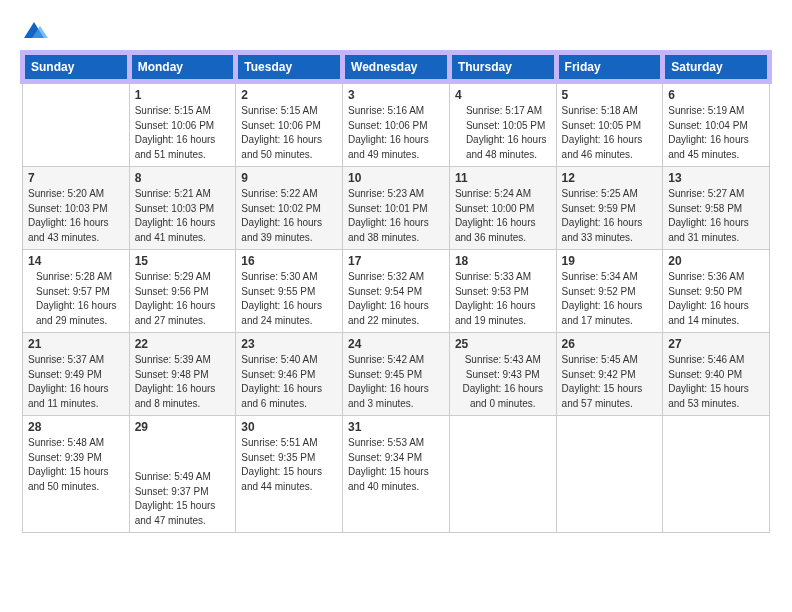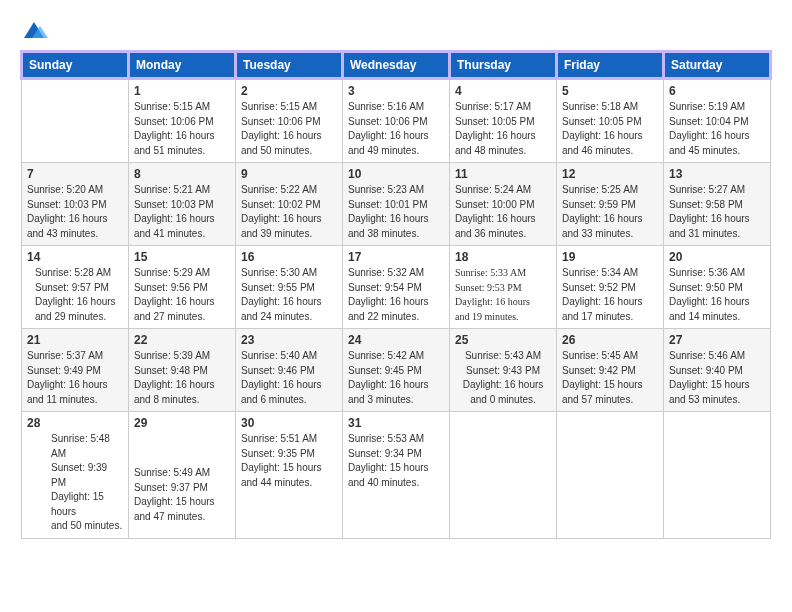--- a/index.html
+++ b/index.html
@@ -63,21 +63,21 @@
       font-size: 10.5px;
       color: #333;
     }
     .calendar thead tr th {
       background: #1565c0;
       color: #fff;
       text-align: left;
       padding: 5px 6px;
       font-size: 12px;
       font-weight: bold;
-      border: 3px solid #c4b5fd;
+      border: 5px solid #c4b5fd;
     }
     .calendar tbody tr td {
       vertical-align: top;
       border: 1px solid #ccc;
       padding: 4px 5px;
       width: 107px;
       min-height: 80px;
       height: 82px;
     }
     .calendar tbody tr:nth-child(odd) td {
@@ -153,21 +153,21 @@
           </td>
           <td>
             <span class="day-num">3</span>
             <div class="day-info" style="white-space: pre-line;">Sunrise: 5:16 AM
 Sunset: 10:06 PM
 Daylight: 16 hours
 and 49 minutes.</div>
           </td>
           <td>
             <span class="day-num">4</span>
-            <div class="day-info" style="white-space: pre-line;">Sunrise: 5:17 AM
+            <div class="day-info" style="white-space: pre-line; margin-left: 11px;">Sunrise: 5:17 AM
 Sunset: 10:05 PM
 Daylight: 16 hours
 and 48 minutes.</div>
           </td>
           <td>
             <span class="day-num">5</span>
             <div class="day-info" style="white-space: pre-line;">Sunrise: 5:18 AM
 Sunset: 10:05 PM
 Daylight: 16 hours
 and 46 minutes.</div>
@@ -255,21 +255,21 @@
           </td>
           <td>
             <span class="day-num">17</span>
             <div class="day-info" style="white-space: pre-line;">Sunrise: 5:32 AM
 Sunset: 9:54 PM
 Daylight: 16 hours
 and 22 minutes.</div>
           </td>
           <td>
             <span class="day-num">18</span>
-            <div class="day-info" style="white-space: pre-line; font-family: Liberation Serif, serif;">Sunrise: 5:33 AM
+            <div class="day-info" style="white-space: pre-line;">Sunrise: 5:33 AM
 Sunset: 9:53 PM
 Daylight: 16 hours
 and 19 minutes.</div>
           </td>
           <td>
             <span class="day-num">19</span>
             <div class="day-info" style="white-space: pre-line;">Sunrise: 5:34 AM
 Sunset: 9:52 PM
 Daylight: 16 hours
 and 17 minutes.</div>
@@ -329,21 +329,21 @@
             <span class="day-num">27</span>
             <div class="day-info" style="white-space: pre-line;">Sunrise: 5:46 AM
 Sunset: 9:40 PM
 Daylight: 15 hours
 and 53 minutes.</div>
           </td>
         </tr>
         <tr>
           <td>
             <span class="day-num">28</span>
-            <div class="day-info" style="white-space: pre-line; margin-left: 24px;">Sunrise: 5:48 AM
+            <div class="day-info" style="white-space: pre-line;">Sunrise: 5:48 AM
 Sunset: 9:39 PM
 Daylight: 15 hours
 and 50 minutes.</div>
           </td>
           <td>
             <span class="day-num">29</span>
             <div class="day-info" style="white-space: pre-line; margin-top: 36px;">Sunrise: 5:49 AM
 Sunset: 9:37 PM
 Daylight: 15 hours
 and 47 minutes.</div>

